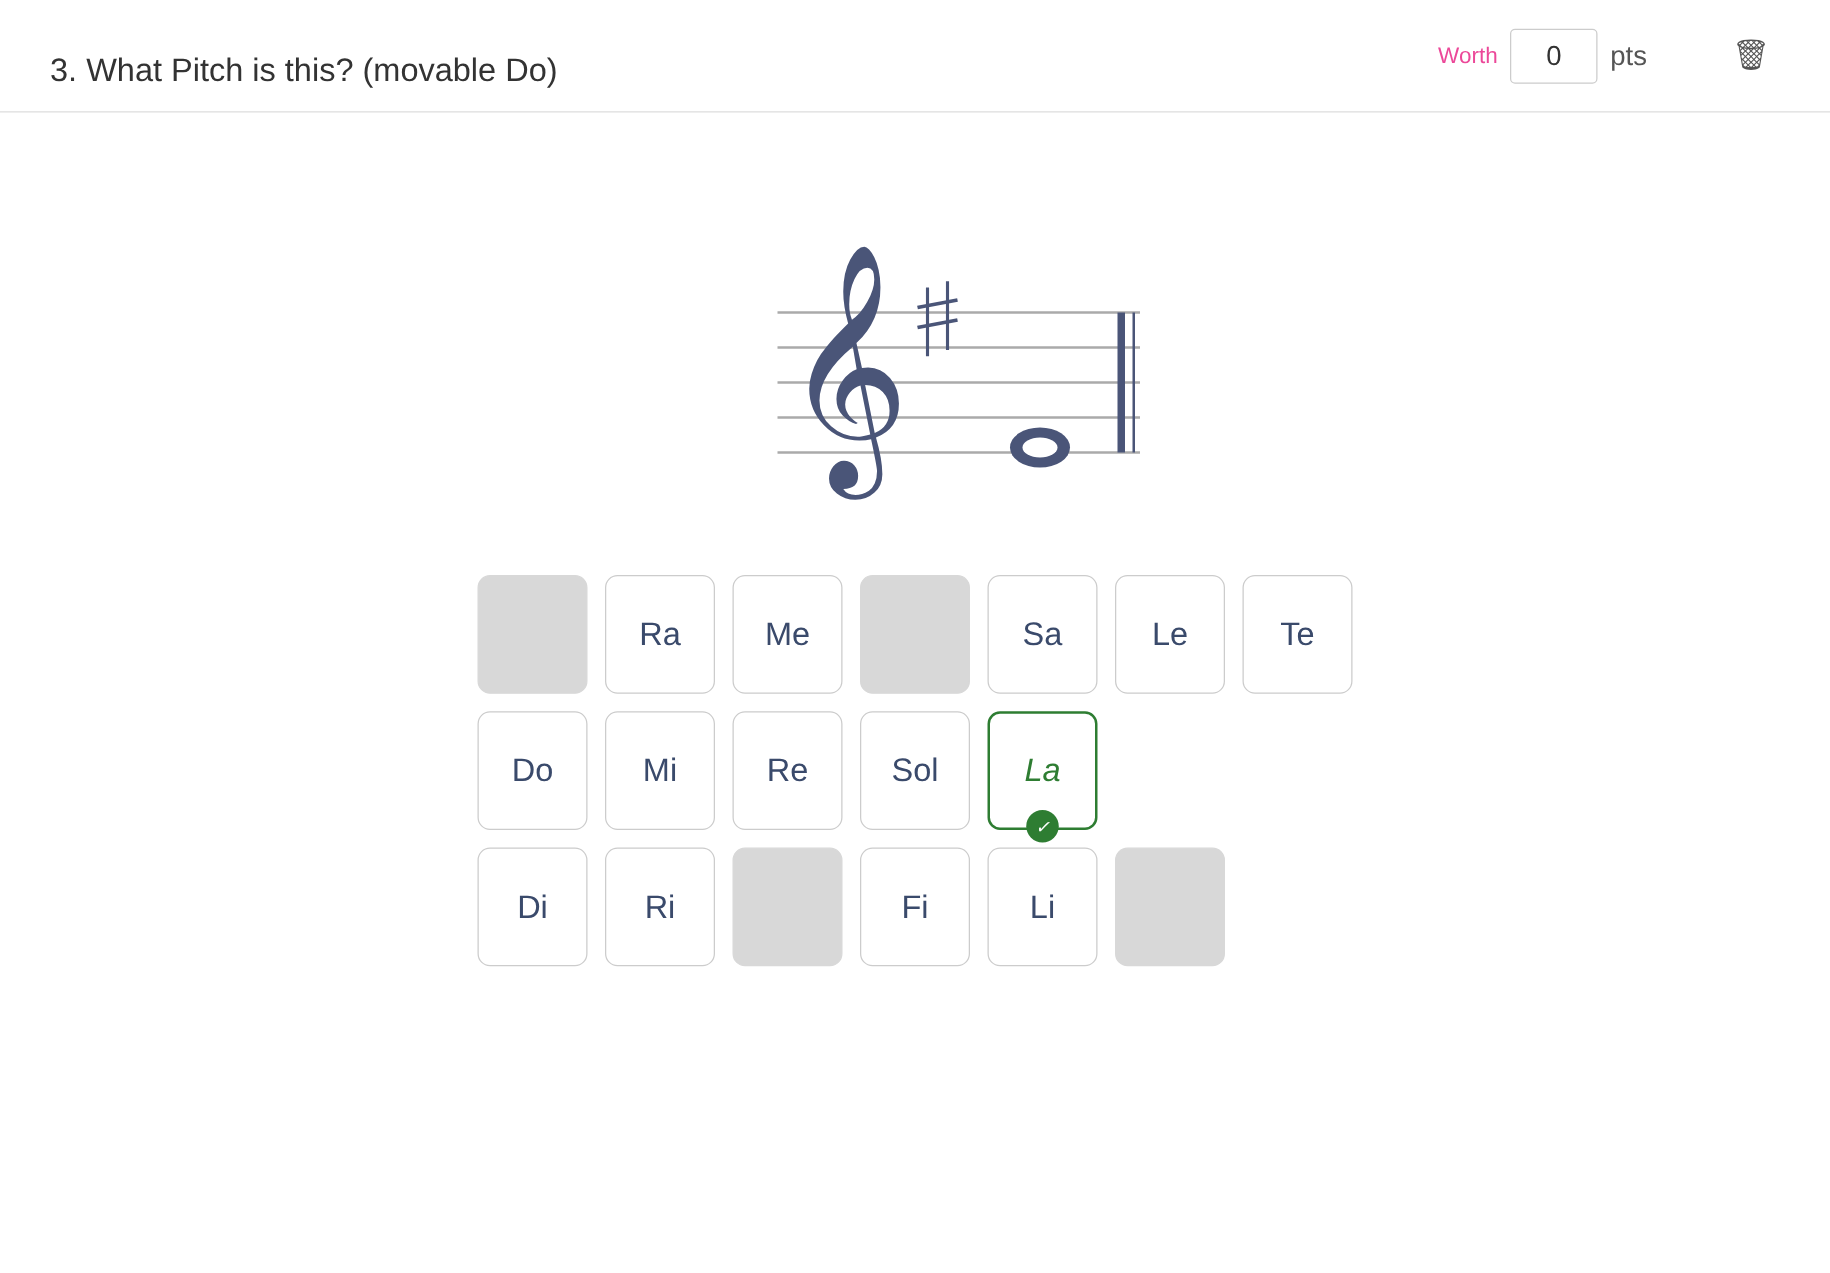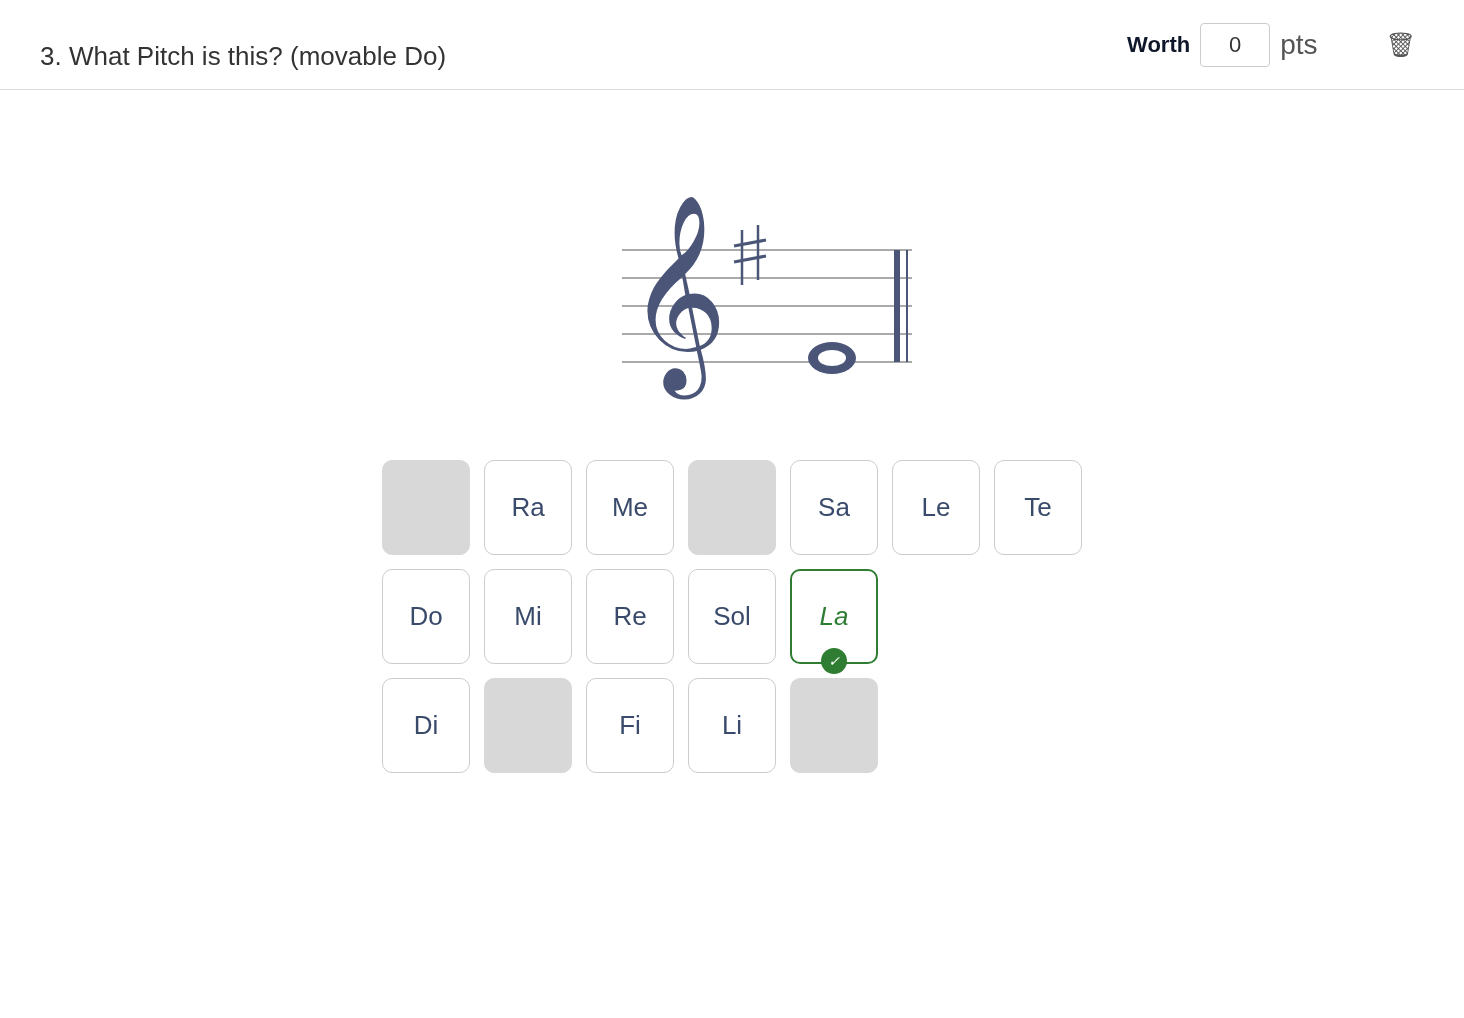--- a/index.html
+++ b/index.html
@@ -28,37 +28,36 @@
     }
 
     .worth-section {
       display: flex;
       align-items: center;
       gap: 10px;
       margin-right: 60px;
     }
 
     .worth-label {
-      font-size: 22px;
-      color: #0f172a;
-      font-weight: bold;
+      font-size: 18px;
+      color: #ec4899;
     }
 
     .worth-input {
       width: 70px;
       height: 44px;
       border: 1px solid #ccc;
       border-radius: 4px;
       font-size: 22px;
       text-align: center;
       color: #333;
     }
 
     .pts-label {
-      font-size: 28px;
+      font-size: 22px;
       color: #555;
     }
 
     .delete-btn {
       background: none;
       border: none;
       cursor: pointer;
       padding: 8px;
       color: #555;
     }
@@ -208,20 +207,21 @@
       <button class="pitch-btn">Re</button>
       <button class="pitch-btn">Sol</button>
       <button class="pitch-btn selected">
         La
         <span class="check-badge">✓</span>
       </button>
     </div>
 
     <div class="buttons-row">
       <button class="pitch-btn">Di</button>
+      <button class="pitch-btn">Ri</button>
       <button class="pitch-btn disabled"></button>
       <button class="pitch-btn">Fi</button>
       <button class="pitch-btn">Li</button>
       <button class="pitch-btn disabled"></button>
     </div>
 
   </div>
 </div>
 
 </body></html>

